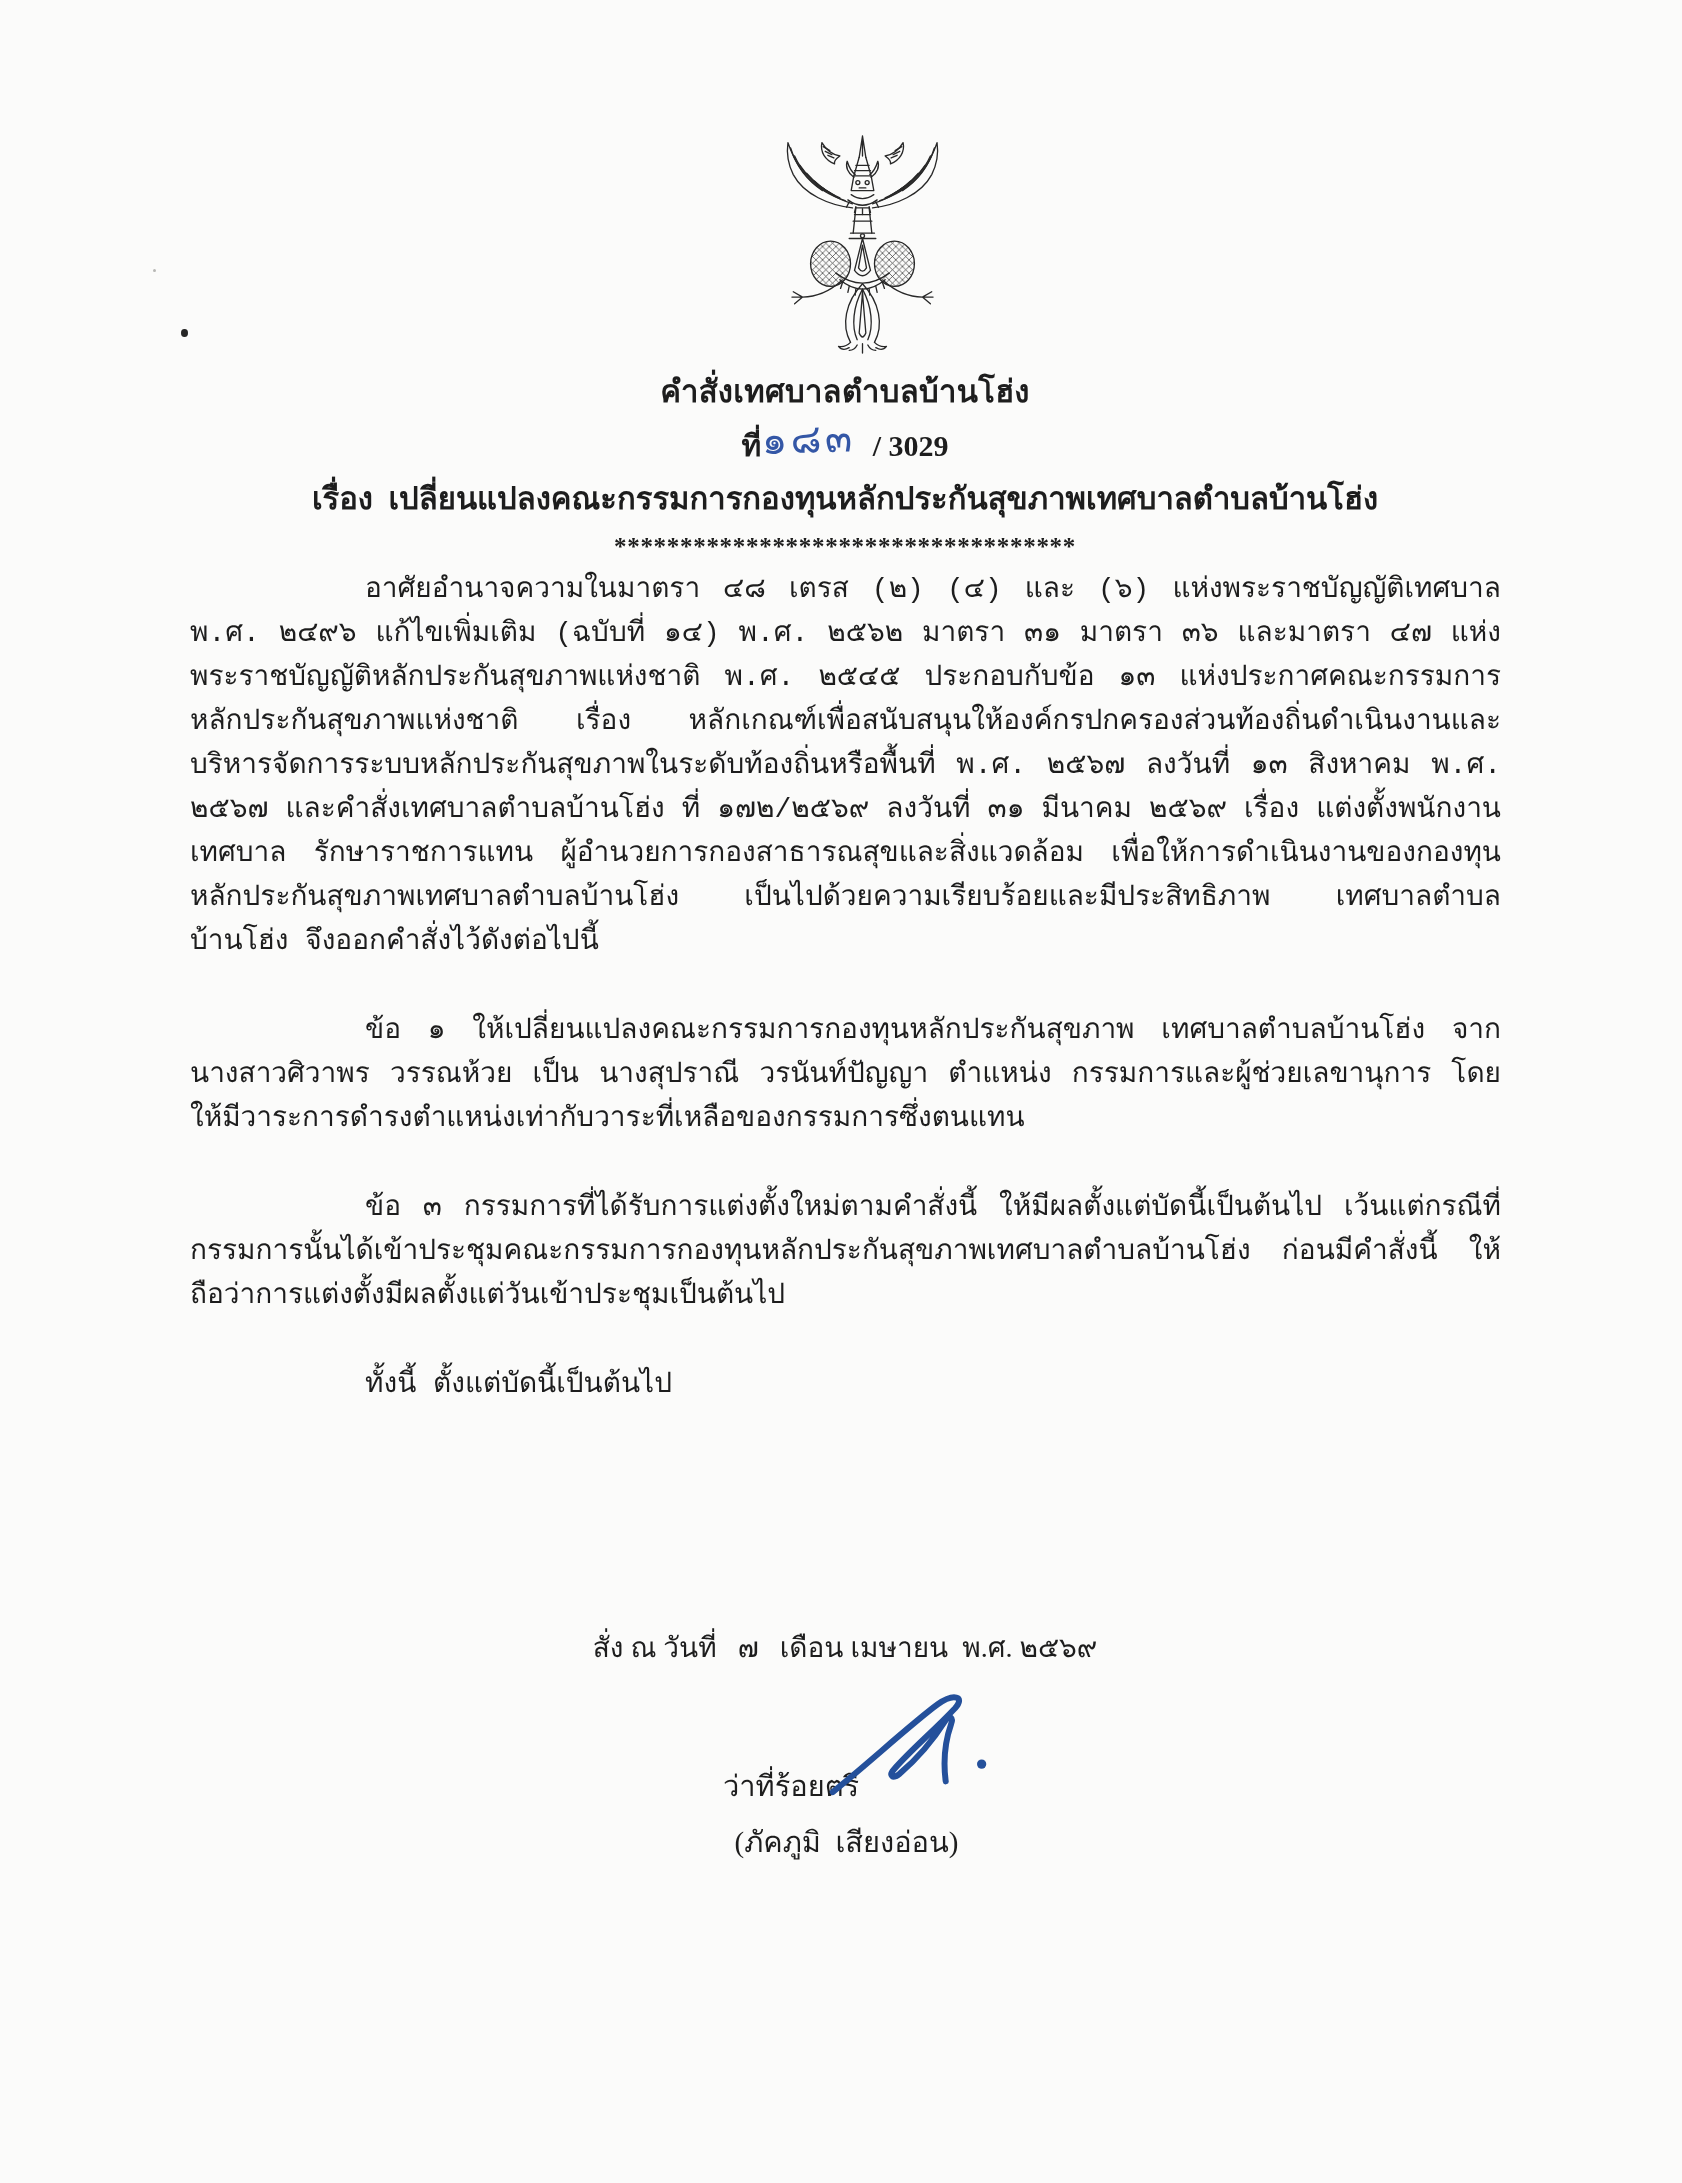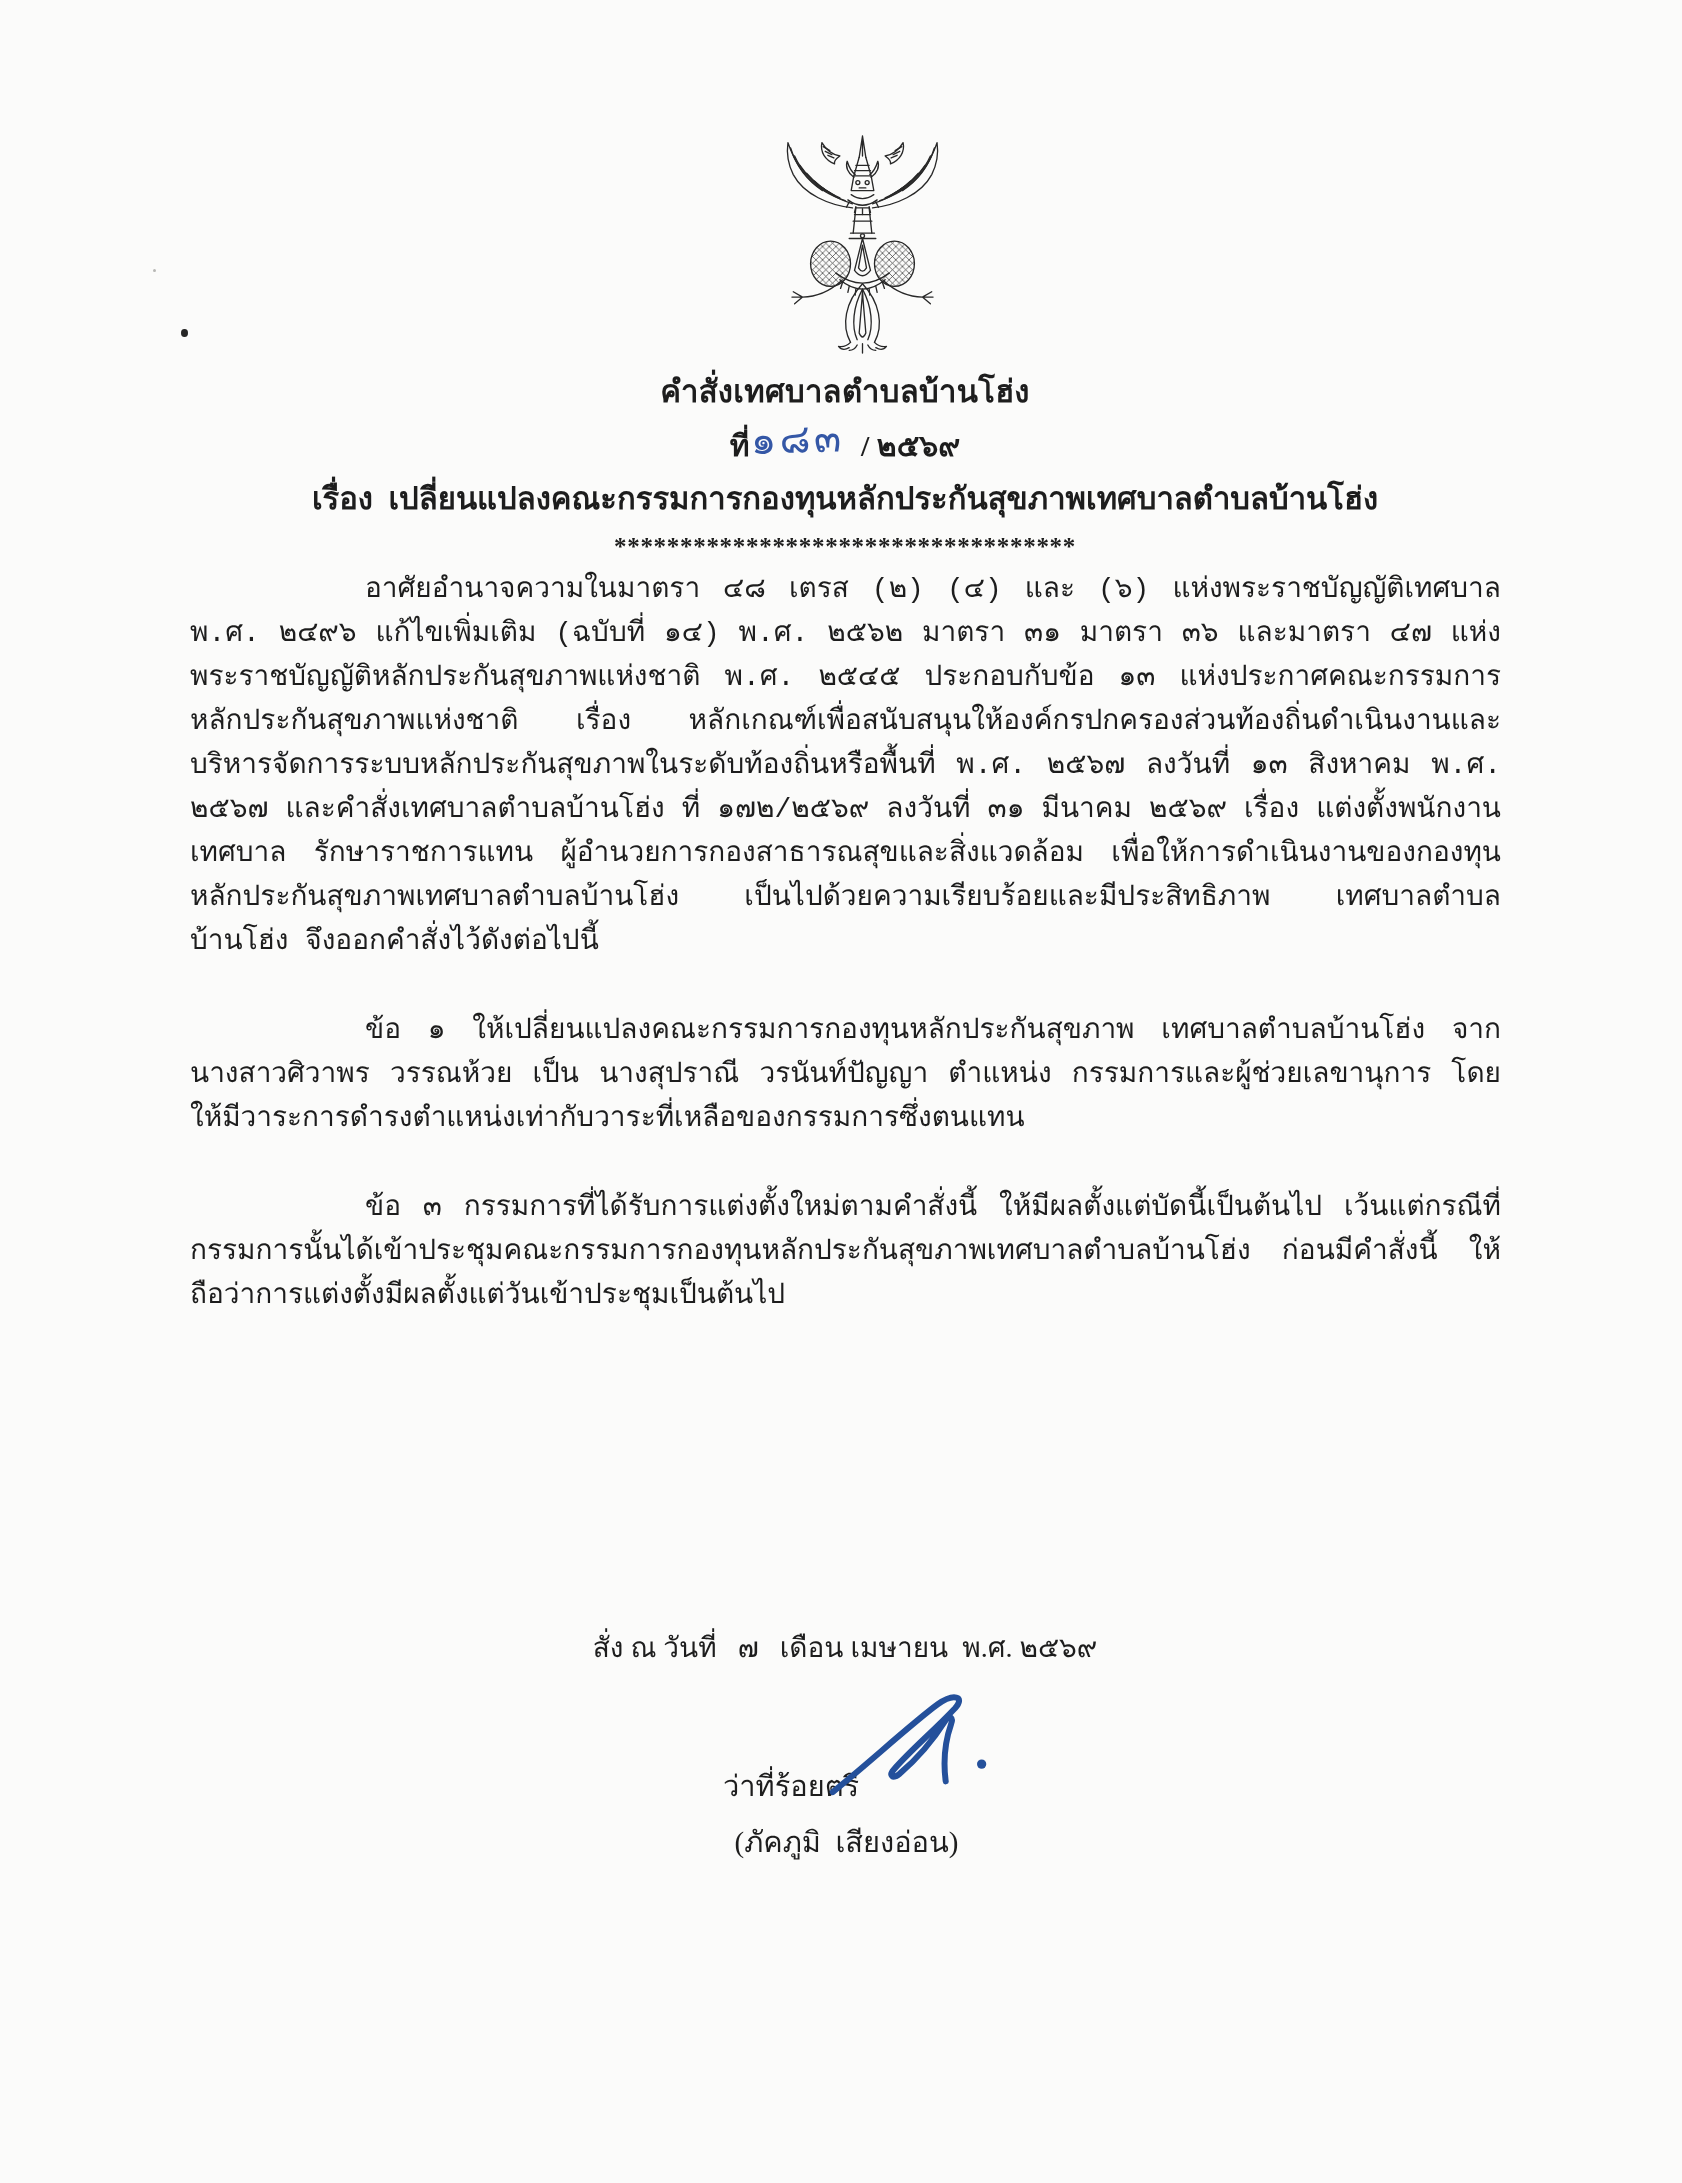--- a/index.html
+++ b/index.html
@@ -123,29 +123,30 @@
         <path d="M160,234 C146,260 143,290 152,310"></path>
         <path d="M160,234 C174,260 177,290 168,310"></path>
         <path d="M160,240 L155,300 Q160,312 165,300 Z"></path>
         <path d="M142,314 q-8,8 -18,6 q6,8 16,2 M178,314 q8,8 18,6 q-6,8 -16,2 M152,318 q-4,8 -12,8 M168,318 q4,8 12,8 M160,316 v14"></path>
       </g>
     </svg>
   </div>
 
   <div class="title-block">
     <div class="doc-title">คำสั่งเทศบาลตำบลบ้านโฮ่ง</div>
-    <div class="doc-no"><span>ที่</span><span class="hand">๑๘๓</span> <span>/ ๒๕๖๙</span></div>
+    <div class="doc-no"><span>ที่</span><span class="hand">๑๘๓</span> <span>/ 3029</span></div>
     <div class="doc-subject">เรื่อง  เปลี่ยนแปลงคณะกรรมการกองทุนหลักประกันสุขภาพเทศบาลตำบลบ้านโฮ่ง</div>
     <div class="divider">***********************************</div>
   </div>
 
   <div class="doc-body">
     <p>อาศัยอำนาจความในมาตรา ๔๘ เตรส (๒) (๔) และ (๖) แห่งพระราชบัญญัติเทศบาล พ.ศ. ๒๔๙๖ แก้ไขเพิ่มเติม (ฉบับที่ ๑๔) พ.ศ. ๒๕๖๒ มาตรา ๓๑ มาตรา ๓๖ และมาตรา ๔๗ แห่งพระราชบัญญัติหลักประกันสุขภาพแห่งชาติ พ.ศ. ๒๕๔๕ ประกอบกับข้อ ๑๓ แห่งประกาศคณะกรรมการหลักประกันสุขภาพแห่งชาติ เรื่อง หลักเกณฑ์เพื่อสนับสนุนให้องค์กรปกครองส่วนท้องถิ่นดำเนินงานและบริหารจัดการระบบหลักประกันสุขภาพในระดับท้องถิ่นหรือพื้นที่ พ.ศ. ๒๕๖๗ ลงวันที่ ๑๓ สิงหาคม พ.ศ. ๒๕๖๗ และคำสั่งเทศบาลตำบลบ้านโฮ่ง ที่ ๑๗๒/๒๕๖๙ ลงวันที่ ๓๑ มีนาคม ๒๕๖๙ เรื่อง แต่งตั้งพนักงานเทศบาล รักษาราชการแทน ผู้อำนวยการกองสาธารณสุขและสิ่งแวดล้อม เพื่อให้การดำเนินงานของกองทุนหลักประกันสุขภาพเทศบาลตำบลบ้านโฮ่ง เป็นไปด้วยความเรียบร้อยและมีประสิทธิภาพ เทศบาลตำบลบ้านโฮ่ง จึงออกคำสั่งไว้ดังต่อไปนี้</p>
     <p>ข้อ ๑ ให้เปลี่ยนแปลงคณะกรรมการกองทุนหลักประกันสุขภาพ เทศบาลตำบลบ้านโฮ่ง จาก นางสาวศิวาพร วรรณห้วย เป็น นางสุปราณี วรนันท์ปัญญา ตำแหน่ง กรรมการและผู้ช่วยเลขานุการ โดยให้มีวาระการดำรงตำแหน่งเท่ากับวาระที่เหลือของกรรมการซึ่งตนแทน</p>
     <p>ข้อ ๓ กรรมการที่ได้รับการแต่งตั้งใหม่ตามคำสั่งนี้ ให้มีผลตั้งแต่บัดนี้เป็นต้นไป เว้นแต่กรณีที่กรรมการนั้นได้เข้าประชุมคณะกรรมการกองทุนหลักประกันสุขภาพเทศบาลตำบลบ้านโฮ่ง ก่อนมีคำสั่งนี้ ให้ถือว่าการแต่งตั้งมีผลตั้งแต่วันเข้าประชุมเป็นต้นไป</p>
+    <p>ทั้งนี้ ตั้งแต่บัดนี้เป็นต้นไป</p>
   </div>
 
   <div class="issued-line">สั่ง ณ วันที่   ๗   เดือน เมษายน  พ.ศ. ๒๕๖๙</div>
 
   <div class="sig-rank">ว่าที่ร้อยตรี</div>
   <div class="sig-mark">
     <svg viewBox="0 0 262 182" xmlns="http://www.w3.org/2000/svg" aria-hidden="true">
       <g stroke="#24509b" fill="none" stroke-width="9" stroke-linecap="round" stroke-linejoin="round">
         <path d="M14,158 C64,118 136,52 172,26 C196,9 214,14 198,32 C166,66 130,96 106,124 C98,133 104,139 114,131 C146,104 170,72 184,50 C190,41 196,46 192,56 C183,82 180,112 184,142"></path>
       </g>

